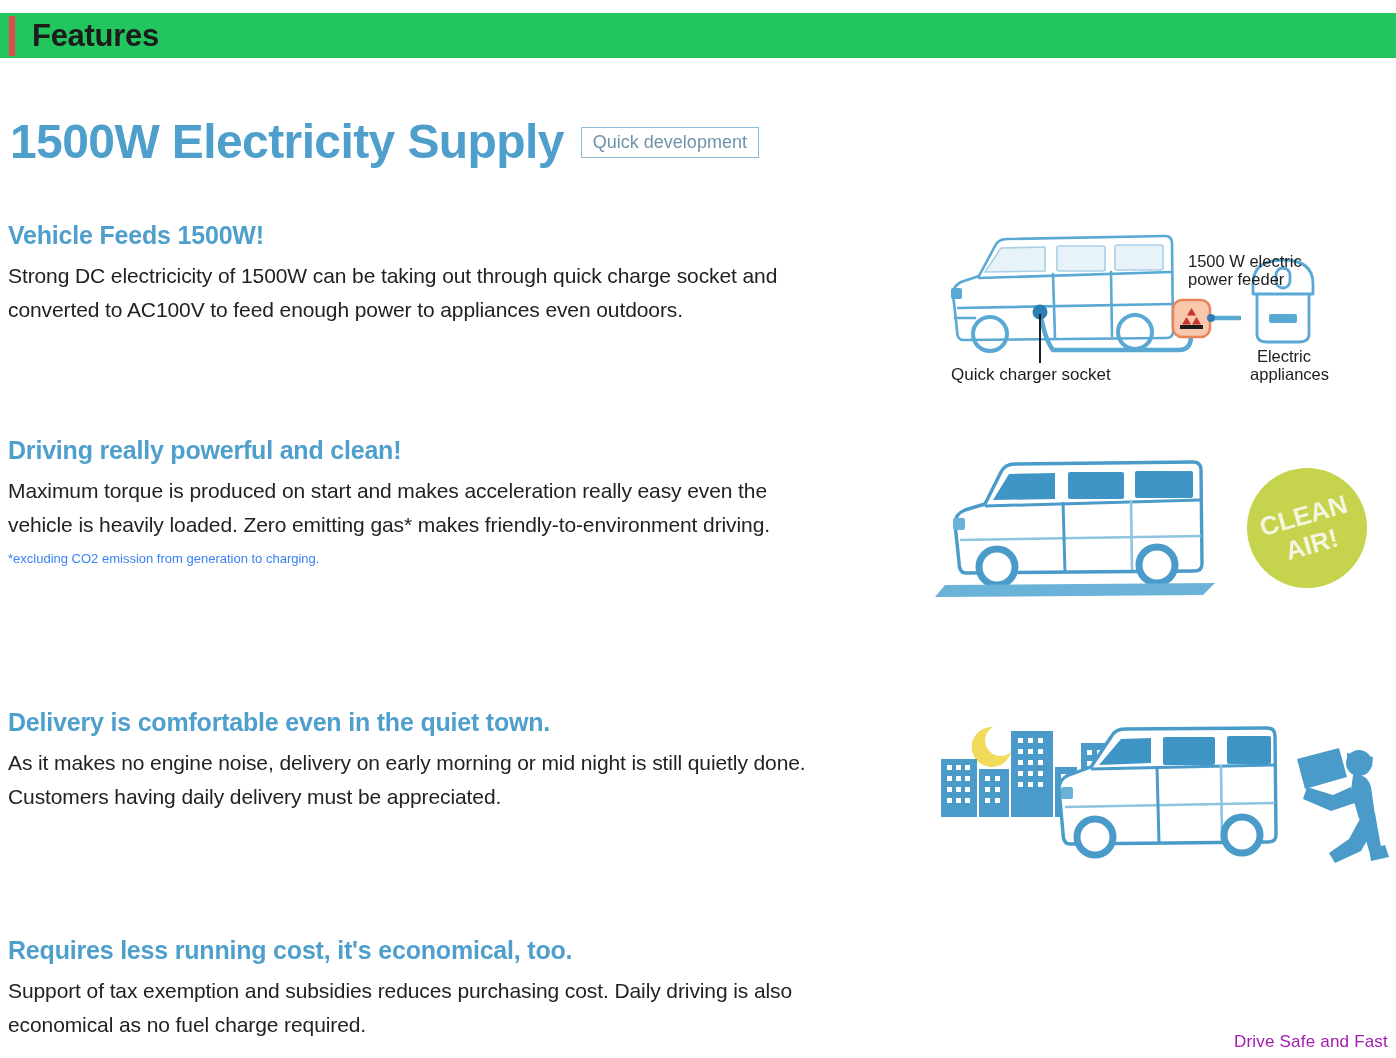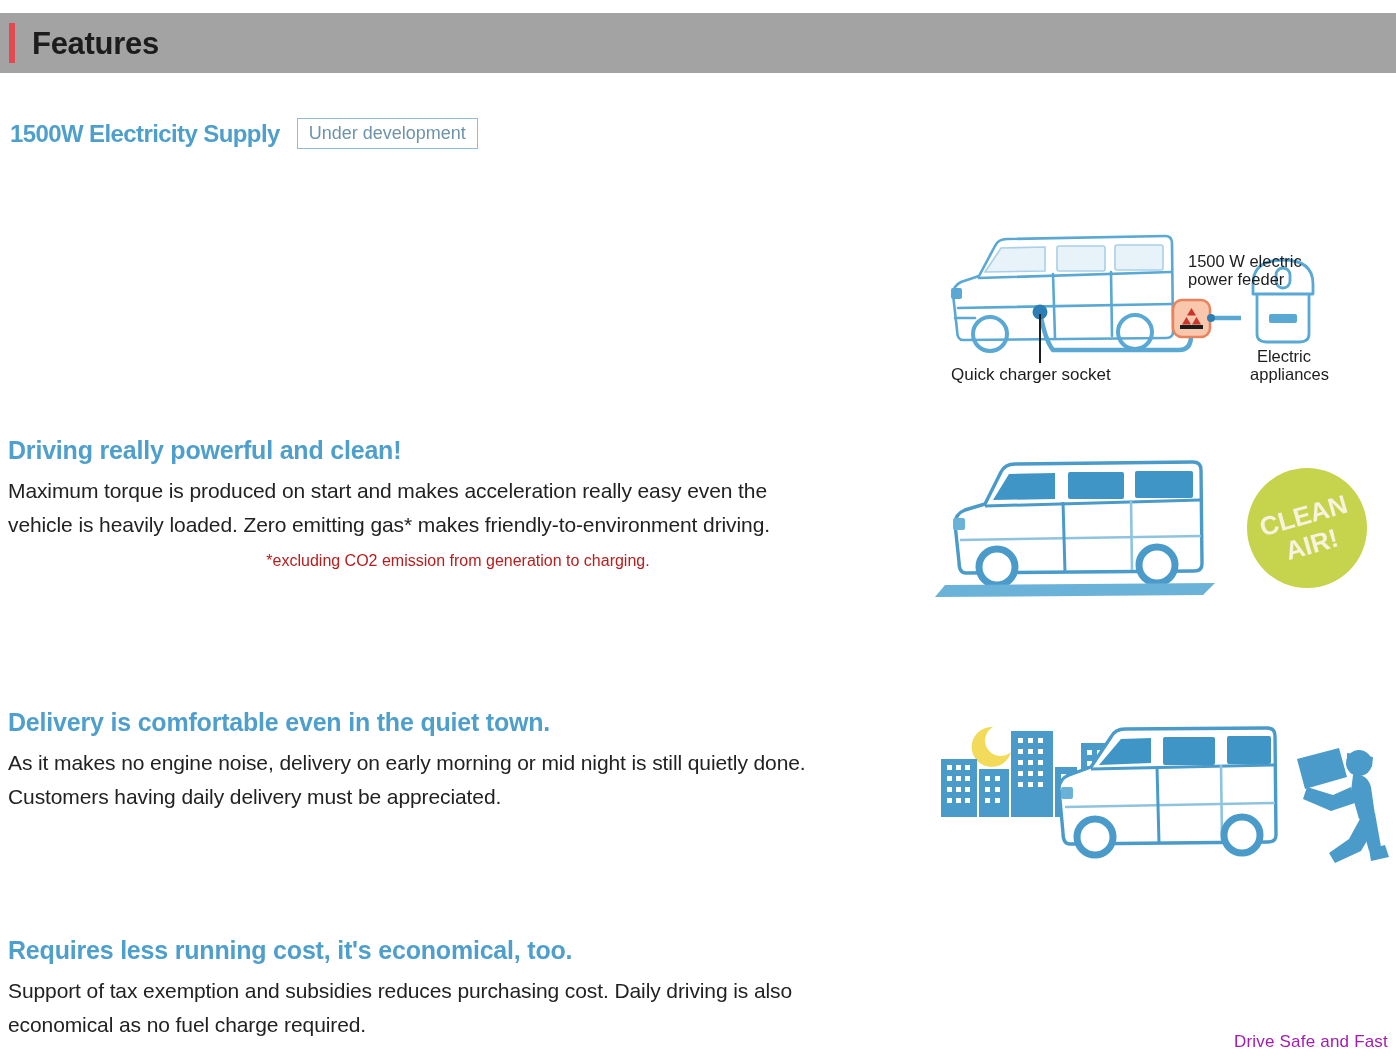--- a/index.html
+++ b/index.html
@@ -17,22 +17,22 @@
     width: 1396px;
     height: 1058px;
     background: #ffffff;
   }
 
   
   .header-band {
     position: absolute;
     left: 0; top: 13px;
     width: 1396px;
-    height: 60px;
-    background: #a3a3a3;
+    height: 45px;
+    background: #22c55e;
     display: flex;
     align-items: center;
   }
   .header-accent {
     width: 6px;
     height: 40px;
     background: #e24a52;
     margin-left: 9px;
     flex: 0 0 auto;
   }
@@ -46,21 +46,21 @@
   }
 
   
   .main-title-row {
     position: absolute;
     left: 10px; top: 118px;
     display: flex;
     align-items: center;
   }
   .main-title {
-    font-size: 24px;
+    font-size: 48px;
     font-weight: bold;
     color: #4f9fcc;
     letter-spacing: -0.6px;
     line-height: 1;
   }
   .badge {
     margin-left: 17px;
     border: 1px solid #8fbcd8;
     padding: 5px 11px 6px 11px;
     font-size: 18px;
@@ -85,25 +85,24 @@
     margin-bottom: 9px;
   }
   .feature-body {
     font-size: 21px;
     color: #222222;
     line-height: 1.62;
     letter-spacing: -0.1px;
     max-width: 815px;
   }
   .feature-note {
-    font-size: 16px;
-    color: #b91c1c;
+    font-size: 13px;
+    color: #3b82f6;
     line-height: 1.4;
     margin-top: 8px;
-    text-align: center;
   }
 
   #feature-0 { top: 222px; }
   #feature-1 { top: 437px; }
   #feature-2 { top: 709px; }
   #feature-3 { top: 937px; }
 
   
   .illus {
     position: absolute;
@@ -127,23 +126,27 @@
 
 <div class="page">
 
   <div class="header-band">
     <div class="header-accent"></div>
     <div class="header-title">Features</div>
   </div>
 
   <div class="main-title-row">
     <div class="main-title">1500W Electricity Supply</div>
-    <div class="badge">Under development</div>
-  </div>
-
+    <div class="badge">Quick development</div>
+  </div>
+
+  <div class="feature" id="feature-0">
+    <div class="feature-heading">Vehicle Feeds 1500W!</div>
+    <div class="feature-body">Strong DC electricicity of 1500W can be taking out through quick charge socket and converted to AC100V to feed enough power to appliances even outdoors.</div>
+  </div>
 
   <div class="feature" id="feature-1">
     <div class="feature-heading">Driving really powerful and clean!</div>
     <div class="feature-body">Maximum torque is produced on start and makes acceleration really easy even the vehicle is heavily loaded. Zero emitting gas* makes friendly-to-environment driving.</div>
     <div class="feature-note">*excluding CO2 emission from generation to charging.</div>
   </div>
 
   <div class="feature" id="feature-3">
     <div class="feature-heading">Requires less running cost, it's economical, too.</div>
     <div class="feature-body">Support of tax exemption and subsidies reduces purchasing cost. Daily driving is also economical as no fuel charge required.</div>

